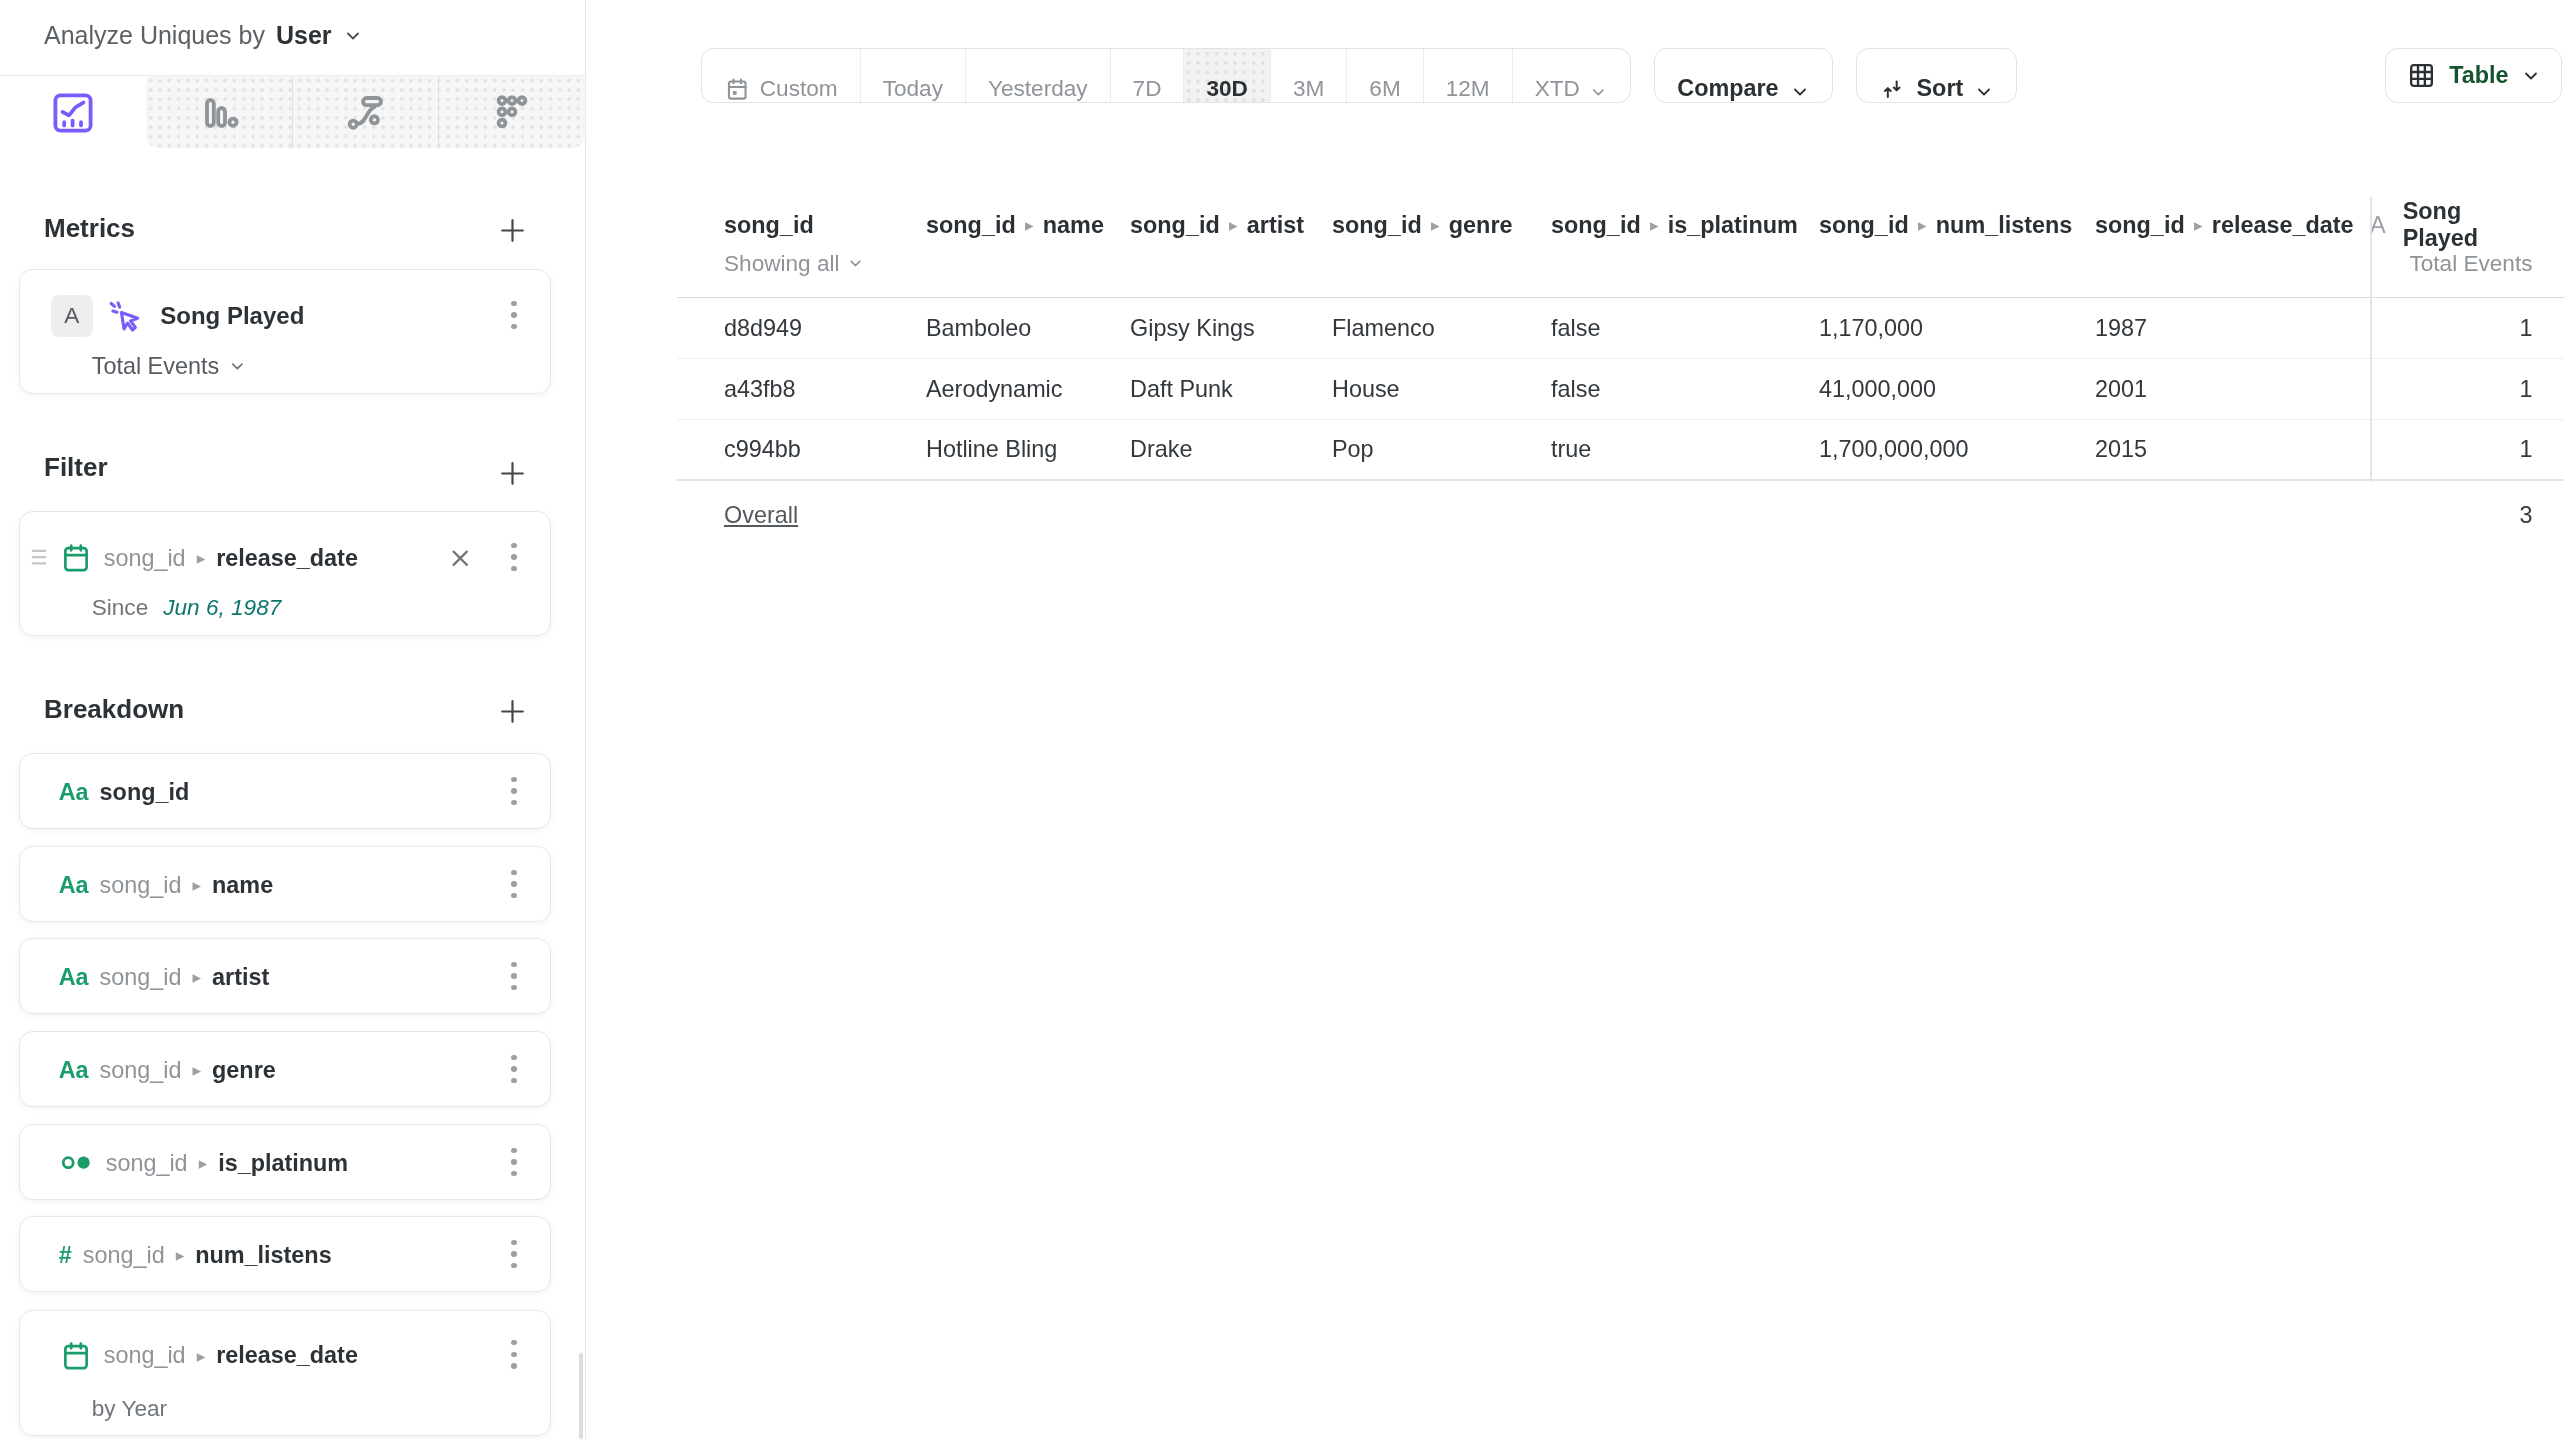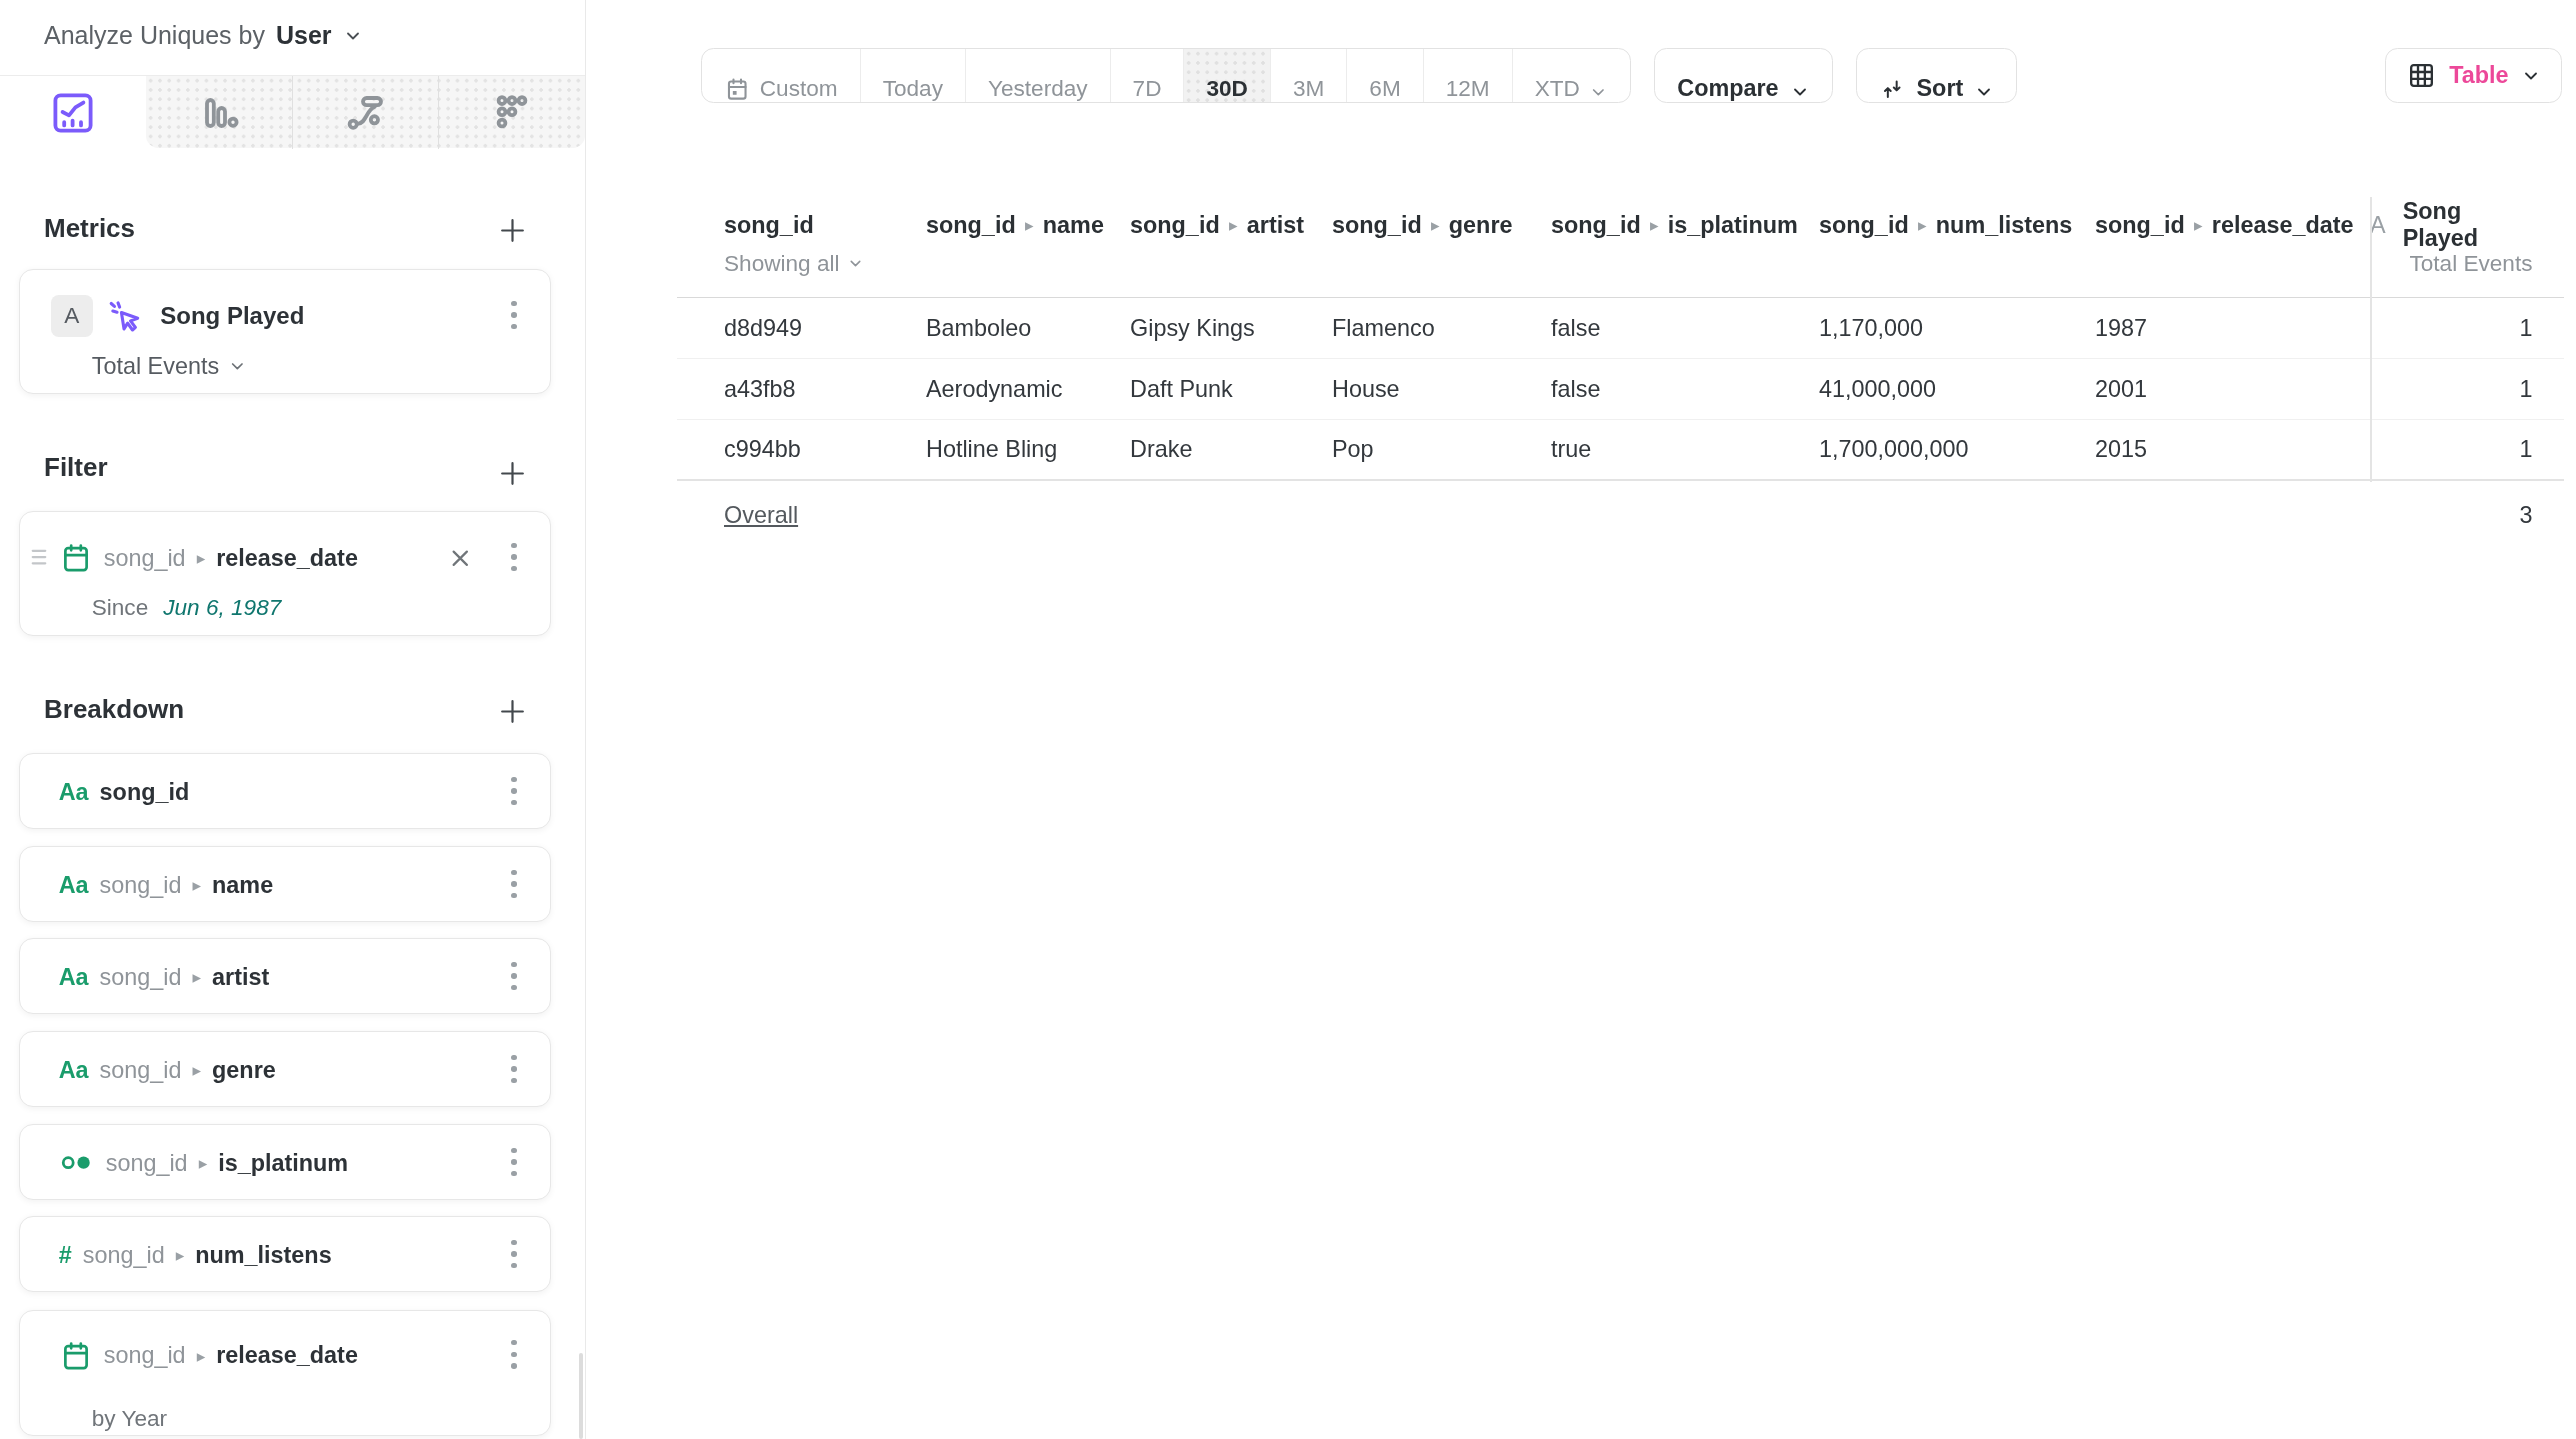--- a/index.html
+++ b/index.html
@@ -61,21 +61,21 @@
   .seg { display:flex; align-items:flex-end; gap:9.3px; padding:0 22px; font-size:22.6px;
     color:#8f9499; font-weight:500; cursor:pointer; white-space:nowrap; }
   .seg + .seg { border-left:1.6px solid #ececec; }
   .seg.active { color:#2b3034; font-weight:700; background-color:#f2f2f2;
     background-image:radial-gradient(circle,#e0e0e0 1.6px,transparent 1.6px); background-size:9.3px 9.3px; }
   .tb-btn { display:flex; align-items:flex-end; gap:11px; padding:0 22px; margin-left:23.4px;
     border:1.6px solid #e2e2e2; border-radius:12.5px; background:#fff; font-size:23.4px;
     font-weight:600; color:#2b3034; cursor:pointer; white-space:nowrap; }
   .view-btn { position:absolute; right:14px; top:48px; height:55px; display:flex;
     align-items:center; gap:12.5px; padding:0 20px; border:1.6px solid #e2e2e2;
-    border-radius:12.5px; background:#fff; font-size:23.4px; font-weight:600; color:#ec4899; cursor:pointer;text-align:right; }
+    border-radius:12.5px; background:#fff; font-size:23.4px; font-weight:600; color:#14532d; cursor:pointer;text-align:right; }
 
   .search-wrap { position:absolute; left:132px; top:135px; width:522px; height:69px;
     border-radius:12.5px; background-color:#f5f5f5;
     background-image:radial-gradient(circle,#e4e4e4 1.6px,transparent 1.6px);
     background-size:9.3px 9.3px; display:flex; align-items:center; padding:0 18.7px; gap:14px; }
   .search-wrap input { flex:1; border:none; outline:none; background:transparent;
     font-size:24px; color:#33383d; font-family:inherit; }
   .search-wrap input::placeholder { color:#8d9196; }
 
   .tablewrap { position:absolute; left:91px; right:12.5px; top:197px; }
@@ -334,21 +334,21 @@
         </span>
         <span class="prop-parent">song_id</span>
         <span class="prop-arrow">▸</span>
         <span class="prop-name">release_date</span>
       </div>
       <div class="kebab" style="top:23.4px;">
           <i></i>
           <i></i>
           <i></i>
         </div>
-      <div class="sub-row" style="top:95px;">by Year</div>
+      <div class="sub-row" style="top:85px;">by Year</div>
     </div>
 
     <div class="sb-scroll"></div>
   </aside>
 
   <main class="main">
 
     <div class="toolbar">
       <div class="seg-group">
         <div class="seg">

